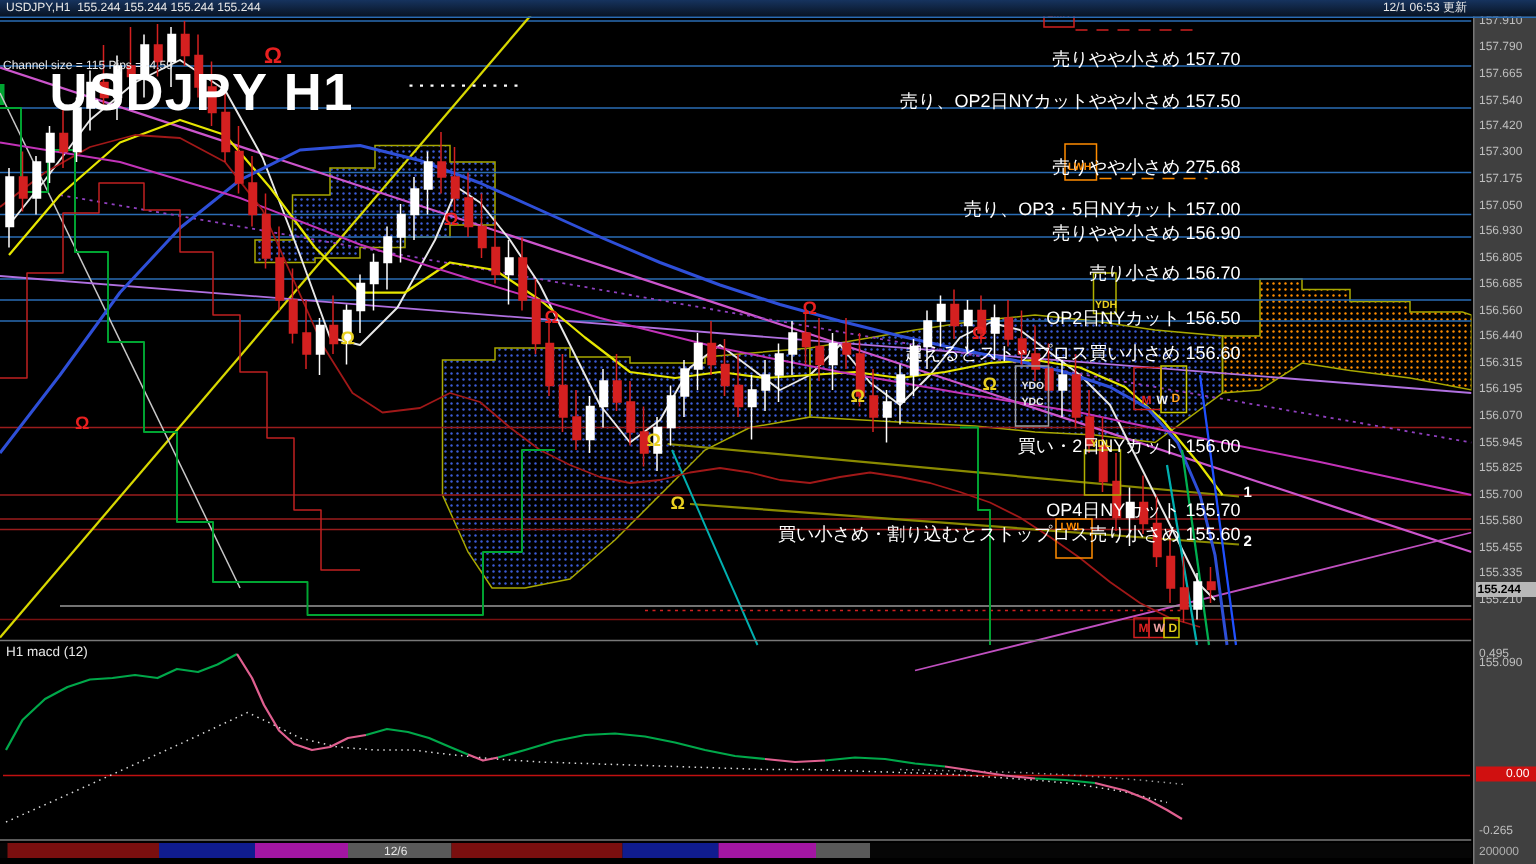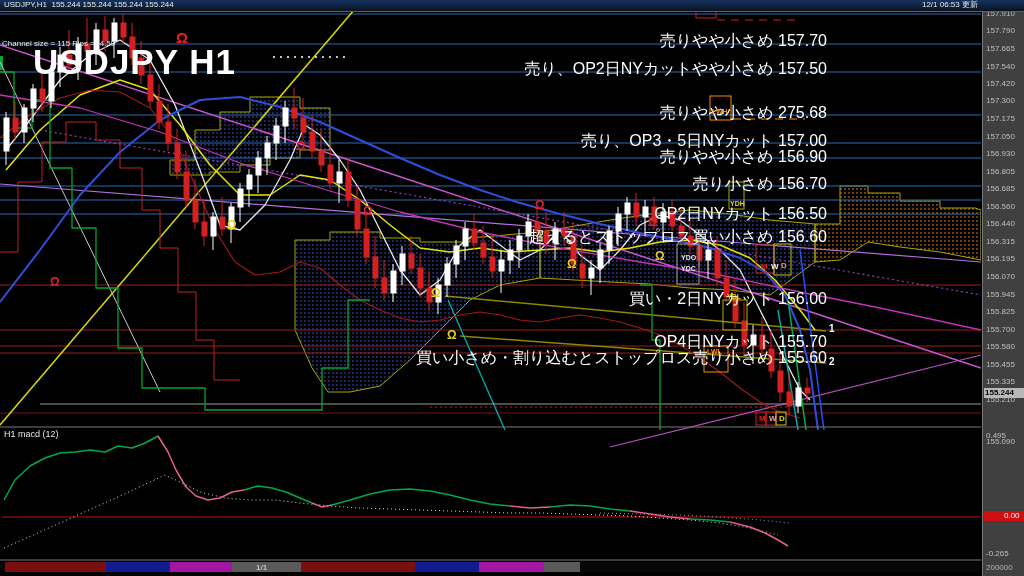--- a/index.html
+++ b/index.html
@@ -7,21 +7,21 @@
         font-family:"Liberation Sans",sans-serif;}
   #topbar{position:absolute;left:0;top:0;width:1024px;height:11px;
           background:linear-gradient(#16335e,#081322);border-bottom:1px solid #2a6db5;
           color:#e8e8e8;font-size:8px;line-height:10px;z-index:30;}
   #symbolinfo{position:absolute;left:4px;top:0;white-space:pre;}
   #updatetime{position:absolute;right:46px;top:0;}
   #channelinfo{position:absolute;left:2px;top:39px;color:#e8e8e8;font-size:8px;z-index:30;}
   #bigtitle{position:absolute;left:33px;top:42px;color:#fff;font-size:35px;font-weight:bold;
             letter-spacing:1px;z-index:30;}
   #chartsvg{position:absolute;left:0;top:0;z-index:5;}
-  .anno{position:absolute;right:197px;color:#fff;font-size:16px;white-space:nowrap;z-index:25;}
+  .anno{position:absolute;right:197px;color:#fff;font-size:12px;white-space:nowrap;z-index:25;}
   .axcol{position:absolute;left:982px;top:0;width:42px;height:576px;background:#404040;
          border-left:1px solid #777;z-index:20;}
   .axlabel{position:absolute;left:3px;color:#bfbfbf;font-size:8px;white-space:nowrap;}
   #curprice{position:absolute;left:1px;width:40px;height:10px;background:#b8b8b8;color:#000;
             font-size:8px;font-weight:bold;line-height:10px;padding-left:1px;}
   #zerotag{position:absolute;left:1px;width:26px;height:10px;background:#d01010;color:#fff;
            font-size:8px;line-height:10px;padding-left:20px;}
   #vollabel{position:absolute;left:3px;top:563px;color:#b0b0b0;font-size:8px;}
   #macdlabel{position:absolute;left:4px;top:429px;color:#e8e8e8;font-size:9px;z-index:25;}
   .mk{position:absolute;font-weight:bold;z-index:26;line-height:1;}
@@ -396,14 +396,14 @@
       <div class="seg" style="left: 5px; width: 101px; background: rgb(122, 15, 15);"></div>
       <div class="seg" style="left: 106px; width: 64px; background: rgb(16, 28, 143);"></div>
       <div class="seg" style="left: 170px; width: 62px; background: rgb(163, 22, 163);"></div>
       <div class="seg" style="left: 232px; width: 69px; background: rgb(90, 90, 90);"></div>
       <div class="seg" style="left: 301px; width: 114px; background: rgb(122, 15, 15);"></div>
       <div class="seg" style="left: 415px; width: 64px; background: rgb(16, 28, 143);"></div>
       <div class="seg" style="left: 479px; width: 65px; background: rgb(163, 22, 163);"></div>
       <div class="seg" style="left: 544px; width: 36px; background: rgb(90, 90, 90);"></div>
       <div class="seg" style="left: 580px; width: 401px; background: rgb(6, 6, 6);"></div>
     </div>
-  <div id="datelabel" style="left: 256px;">1/1</div>
+  <div id="datelabel" style="left: 256px;">12/6</div>
 </div>
 
 </body></html>

